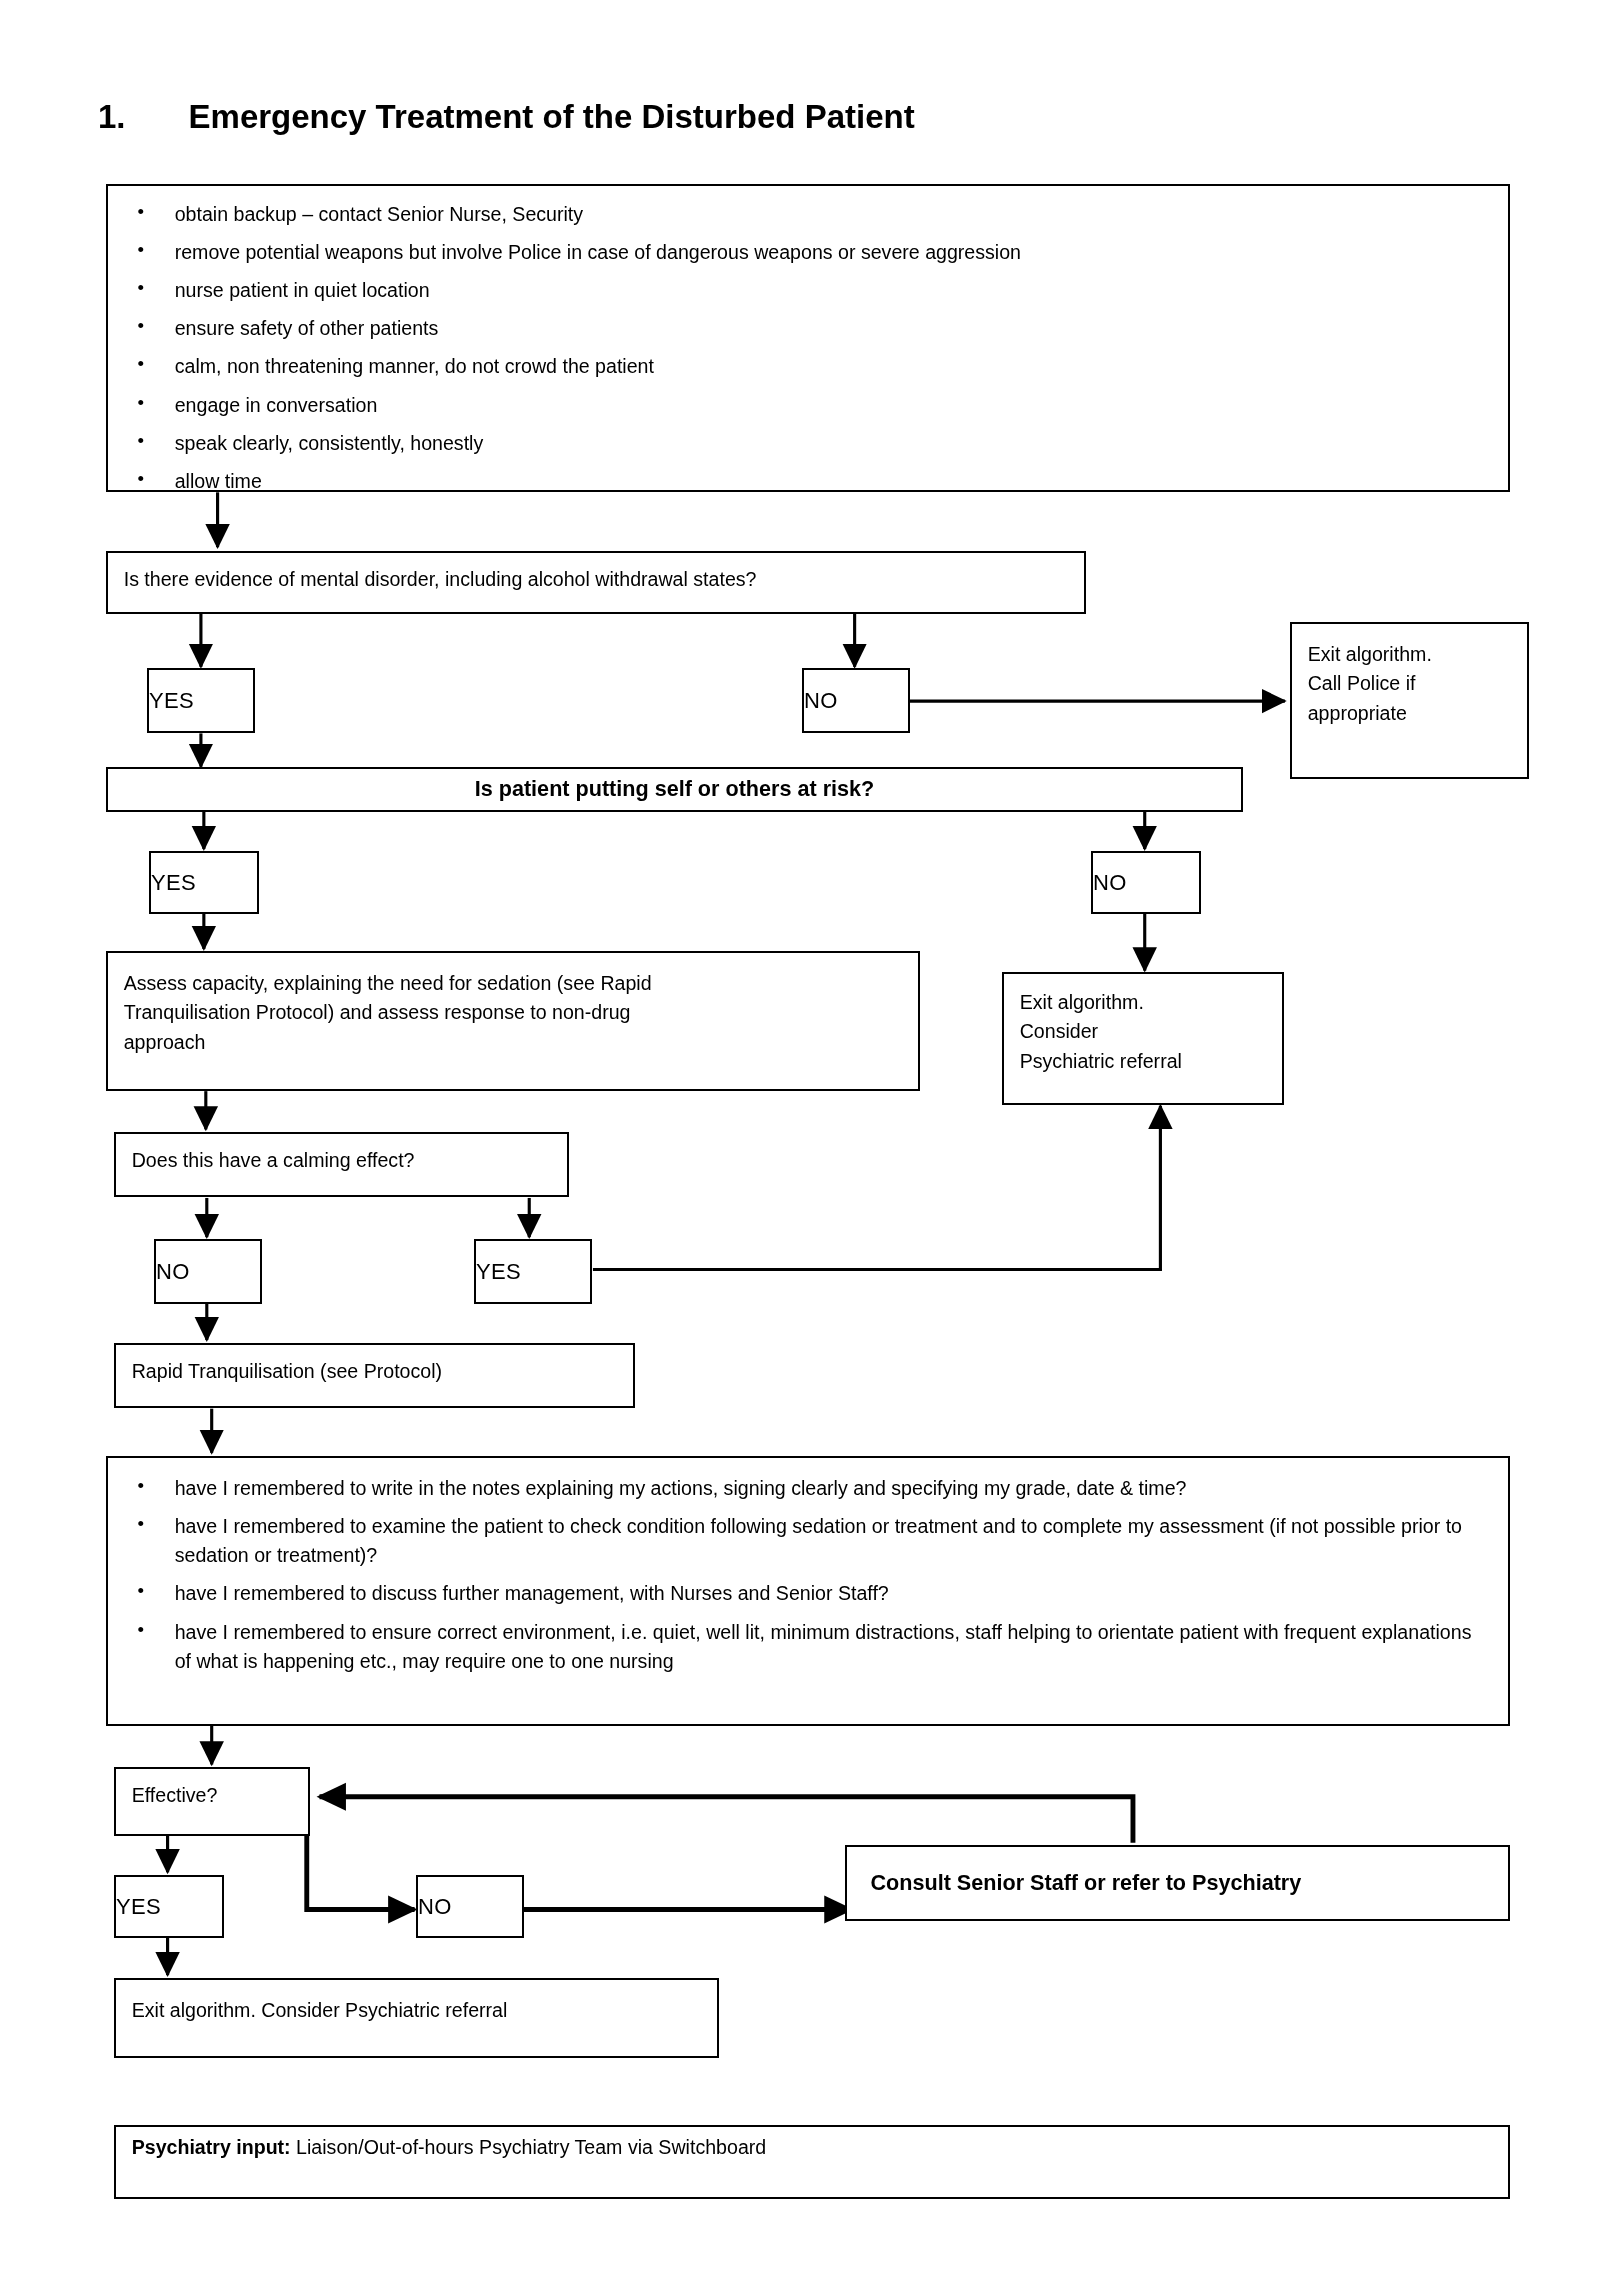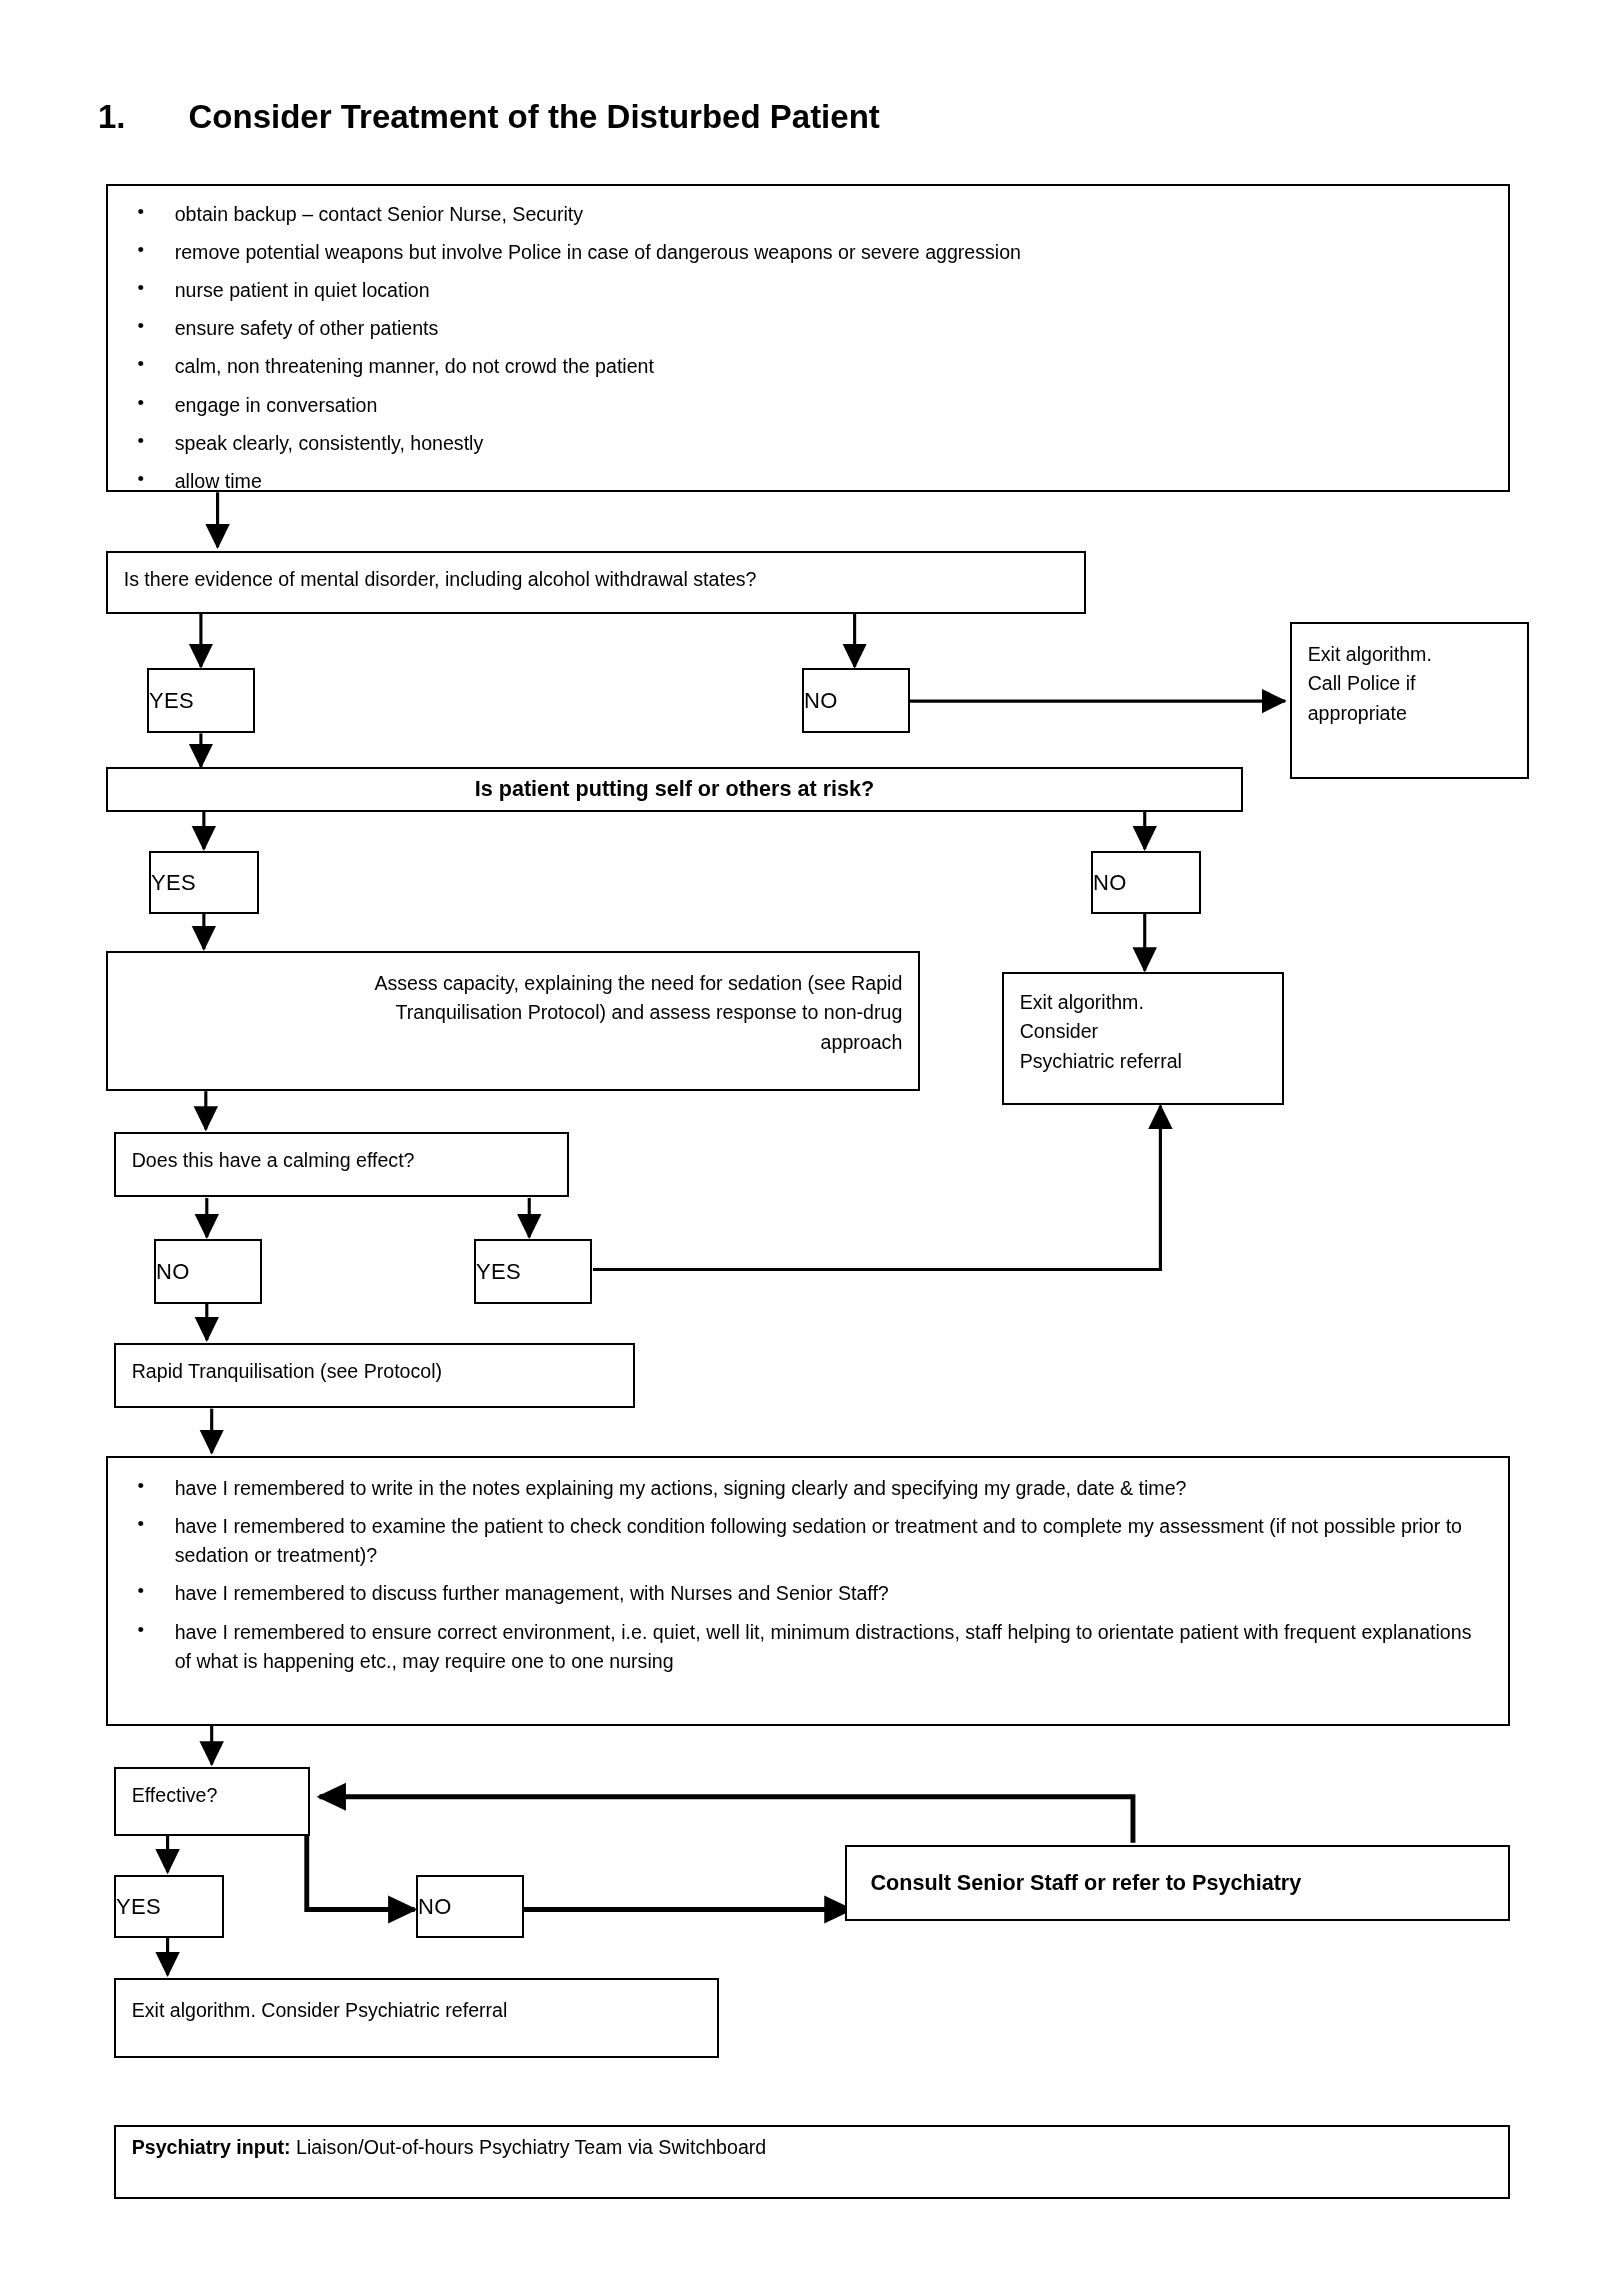--- a/index.html
+++ b/index.html
@@ -104,21 +104,21 @@
     pointer-events: none;
   }
 </style>
 </head>
 <body>
 
 <div id="page">
 
   <div id="title-row">
     <span class="title-number">1.</span>
-    <span class="title-text">Consider Treatment of the Disturbed Patient</span>
+    <span class="title-text">Emergency Treatment of the Disturbed Patient</span>
   </div>
 
   <svg id="connectors" viewBox="0 0 1656 2339">
     <defs>
       <marker id="arrowThin" markerWidth="9" markerHeight="9" refX="7.4" refY="4.5" orient="auto" markerUnits="strokeWidth">
         <path d="M0,0.6 L8,4.5 L0,8.4 z" fill="#000"></path>
       </marker>
       <marker id="arrowBold" markerWidth="6.5" markerHeight="6.5" refX="5.4" refY="3.25" orient="auto" markerUnits="strokeWidth">
         <path d="M0,0.4 L6,3.25 L0,6.1 z" fill="#000"></path>
       </marker>
@@ -215,21 +215,21 @@
   <div class="label-box" style="left:1091px; top:851px; width:110px; height:63px;">
     <span>NO</span>
   </div>
 
   <div class="box box-pad" style="left:1002px; top:972px; width:282px; height:133px; padding-top:13.7px;">
     <span class="line">Exit algorithm.</span>
     <span class="line">Consider</span>
     <span class="line">Psychiatric referral</span>
   </div>
 
-  <div class="box box-pad" style="left:106px; top:951px; width:814px; height:140px; padding-top:15.7px;text-align:right;">
+  <div class="box box-pad" style="left:106px; top:951px; width:814px; height:140px; padding-top:15.7px;">
     <span class="line">Assess capacity, explaining the need for sedation (see Rapid</span>
     <span class="line">Tranquilisation Protocol) and assess response to non-drug</span>
     <span class="line">approach</span>
   </div>
 
   <div class="box box-pad" style="left:114px; top:1132px; width:455px; height:65px; padding-top:11.8px;">
     <span class="para">Does this have a calming effect?</span>
   </div>
 
   <div class="label-box" style="left:154px; top:1239px; width:108px; height:65px;">

